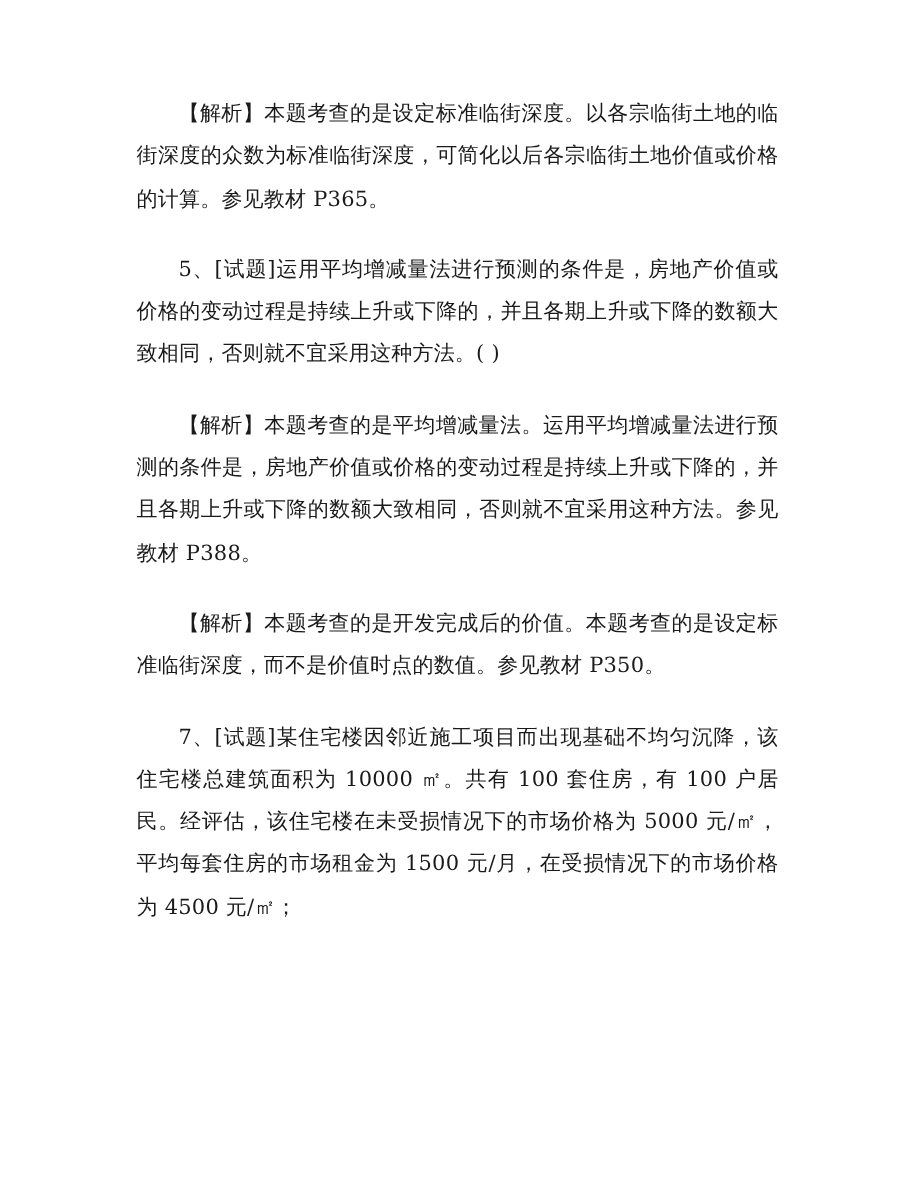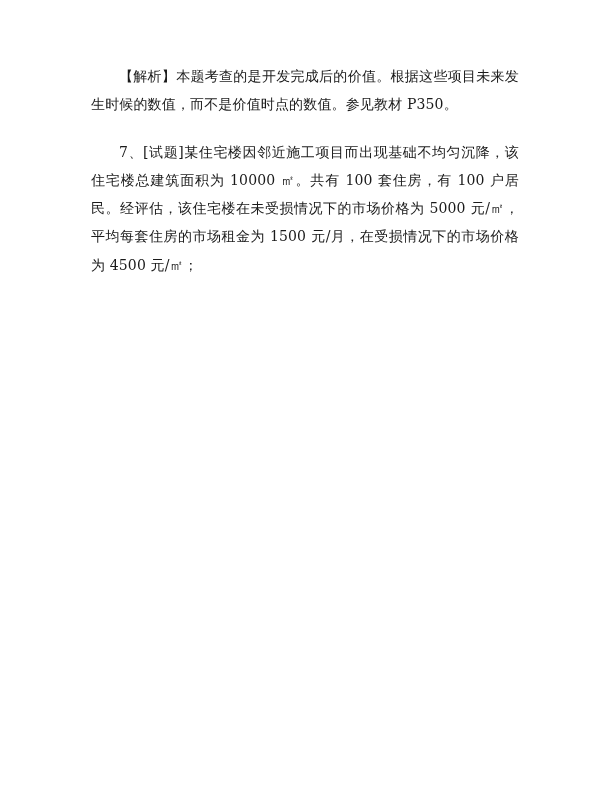--- a/index.html
+++ b/index.html
@@ -31,23 +31,26 @@
       word-break: break-all;
     }
     .para.answer { margin-bottom: 19px; }
     .bracket { font-weight: normal; }
   </style>
 </head>
 <body>
 
 <div class="page">
 
+  <p class="para"><span class="bracket">【解析】</span><span>本题考查的是设定标准临街深度。以各宗临街土地的临街深度的众数为标准临街深度，可简化以后各宗临街土地价值或价格的计算。参见教材 P365。</span></p>
+
+  <p class="para"><span>5、</span><span>[试题]</span><span>运用平均增减量法进行预测的条件是，房地产价值或价格的变动过程是持续上升或下降的，并且各期上升或下降的数额大致相同，否则就不宜采用这种方法。(  )</span></p>
+
+
+  <p class="para"><span class="bracket">【解析】</span><span>本题考查的是平均增减量法。运用平均增减量法进行预测的条件是，房地产价值或价格的变动过程是持续上升或下降的，并且各期上升或下降的数额大致相同，否则就不宜采用这种方法。参见教材 P388。</span></p>
 
 
 
-
-
-
-  <p class="para"><span class="bracket">【解析】</span><span>本题考查的是开发完成后的价值。根据这些项目未来发生时候的数值，而不是价值时点的数值。参见教材 P350。</span></p>
+  <p class="para"><span class="bracket">【解析】</span><span>本题考查的是开发完成后的价值。本题考查的是设定标准临街深度，而不是价值时点的数值。参见教材 P350。</span></p>
 
   <p class="para"><span>7、</span><span>[试题]</span><span>某住宅楼因邻近施工项目而出现基础不均匀沉降，该住宅楼总建筑面积为 10000 ㎡。共有 100 套住房，有 100 户居民。经评估，该住宅楼在未受损情况下的市场价格为 5000 元/㎡，平均每套住房的市场租金为 1500 元/月，在受损情况下的市场价格为 4500 元/㎡；</span></p>
 
 </div>
 
 </body></html>

